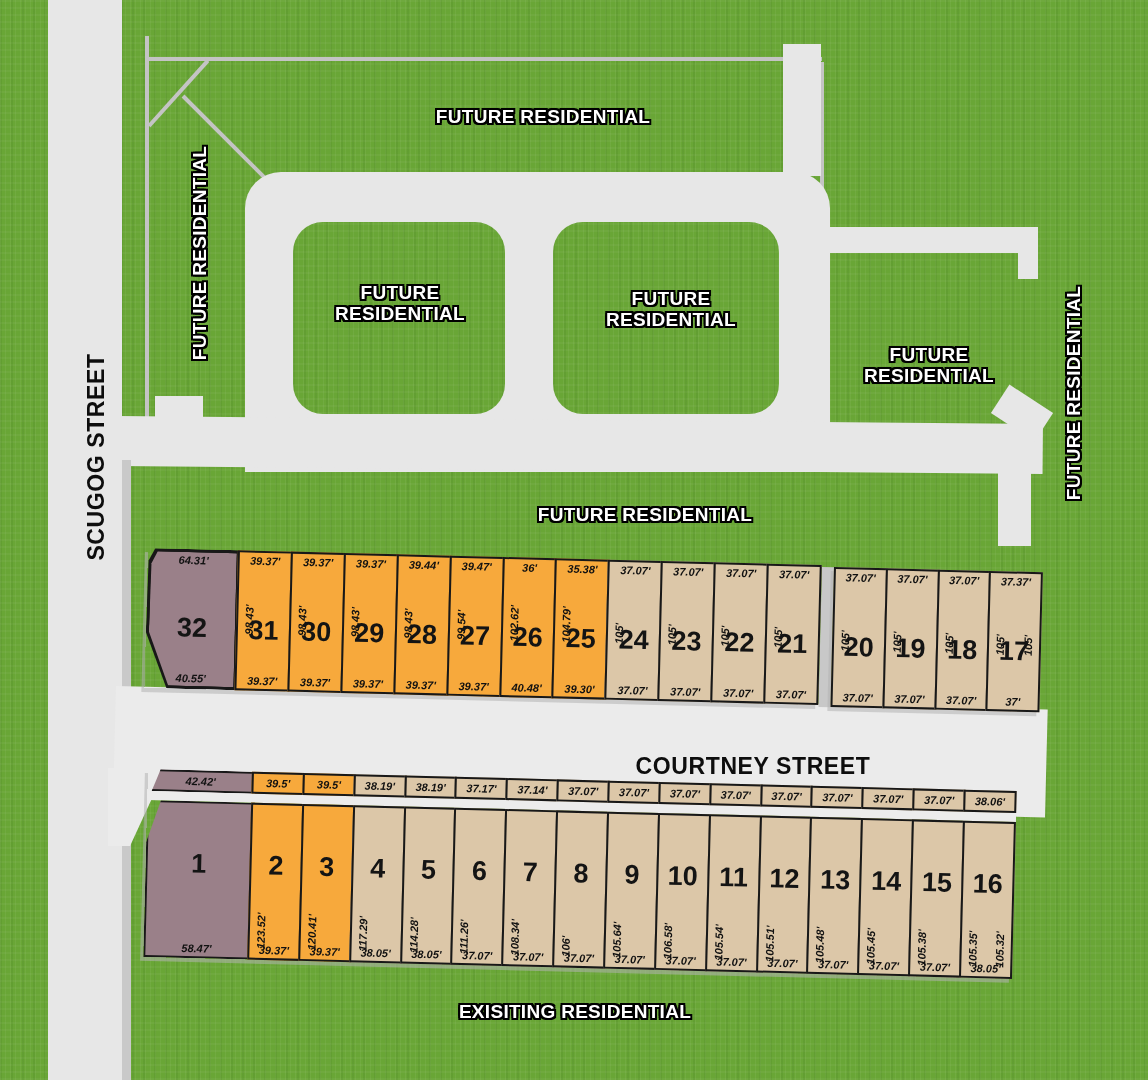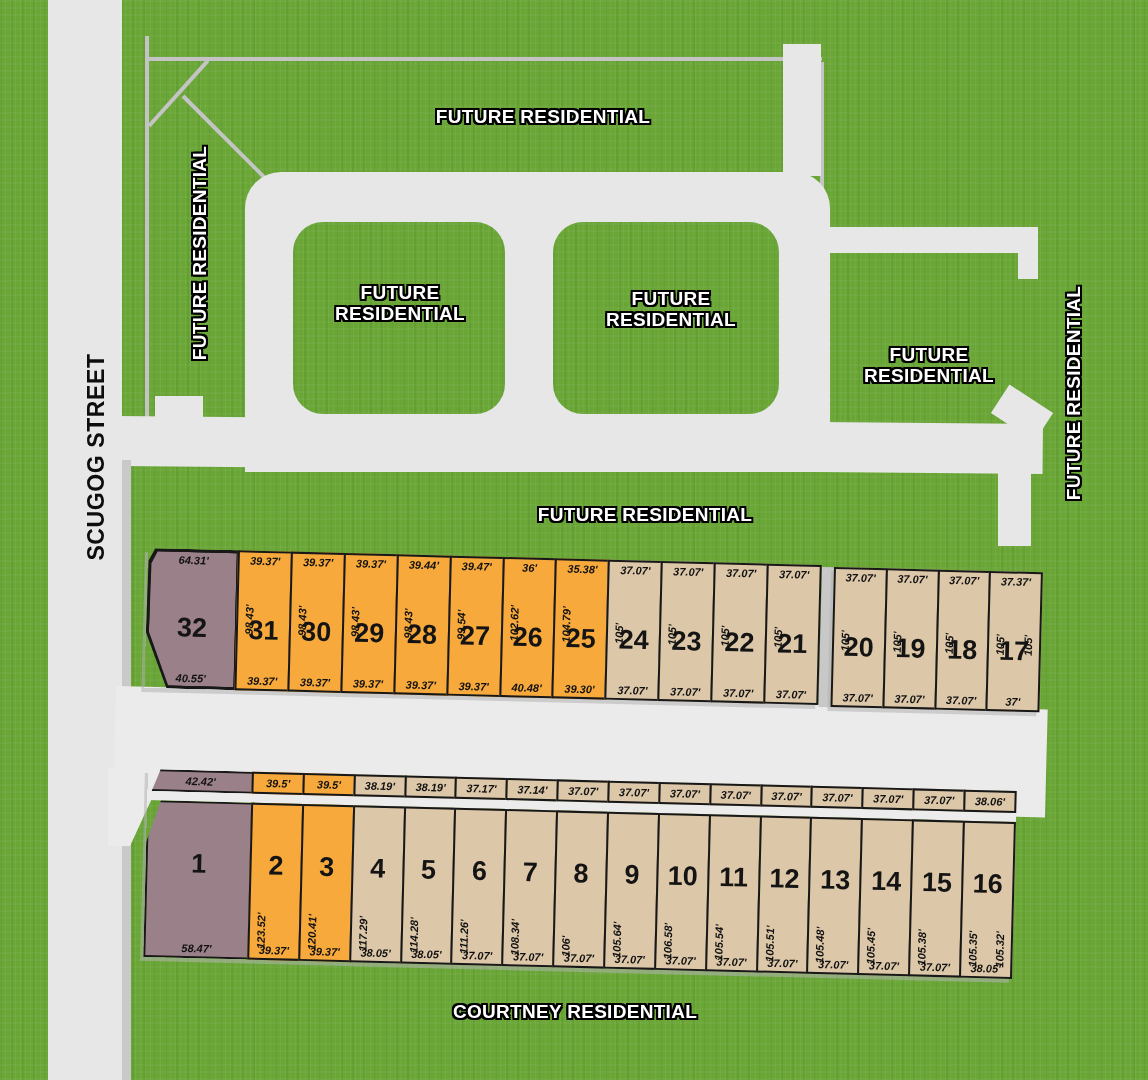--- a/index.html
+++ b/index.html
@@ -405,17 +405,18 @@
       </div>
     </div>
 
   <div class="olabel" style="left:543px;top:117px">FUTURE RESIDENTIAL</div>
   <div class="olabel vert" style="left:200px;top:253px">FUTURE RESIDENTIAL</div>
   <div class="olabel wrap" style="left:400px;top:303px">FUTURE RESIDENTIAL</div>
   <div class="olabel wrap" style="left:671px;top:309px">FUTURE RESIDENTIAL</div>
   <div class="olabel wrap" style="left:929px;top:365px">FUTURE RESIDENTIAL</div>
   <div class="olabel vert" style="left:1074px;top:393px">FUTURE RESIDENTIAL</div>
   <div class="olabel" style="left:645px;top:515px">FUTURE RESIDENTIAL</div>
-  <div class="olabel" style="left:575px;top:1012px">COURTNEY RESIDENTIAL</div>
+  <div class="olabel" style="left:575px;top:1012px">EXISITING RESIDENTIAL</div>
 
   <div class="street-label vert" style="left:96px;top:457px">SCUGOG STREET</div>
+  <div class="street-label" style="left:753px;top:766px">COURTNEY STREET</div>
 
 </div>
 
 </body></html>

